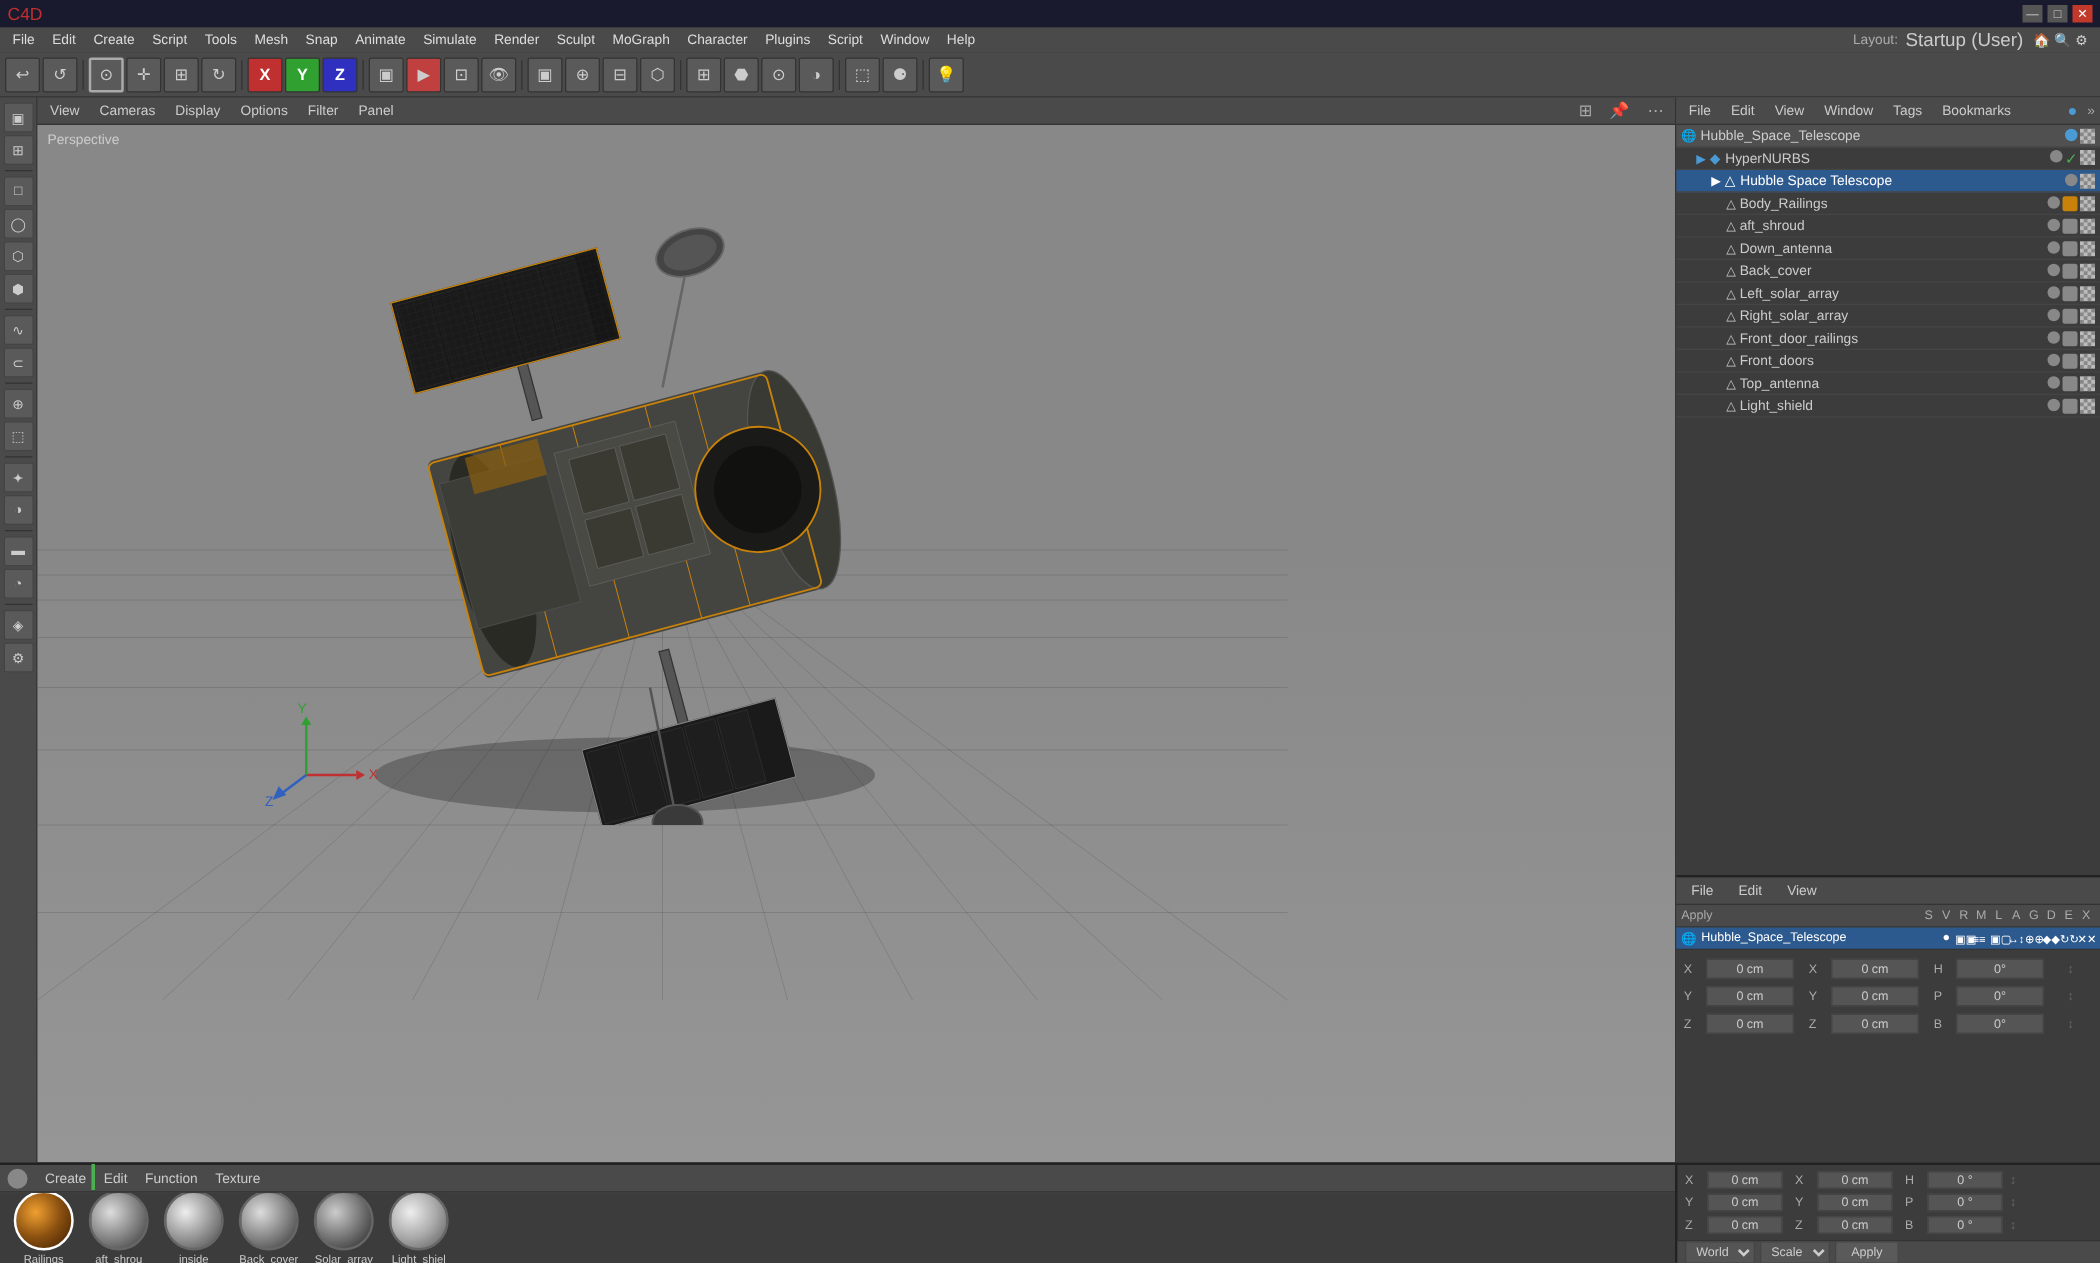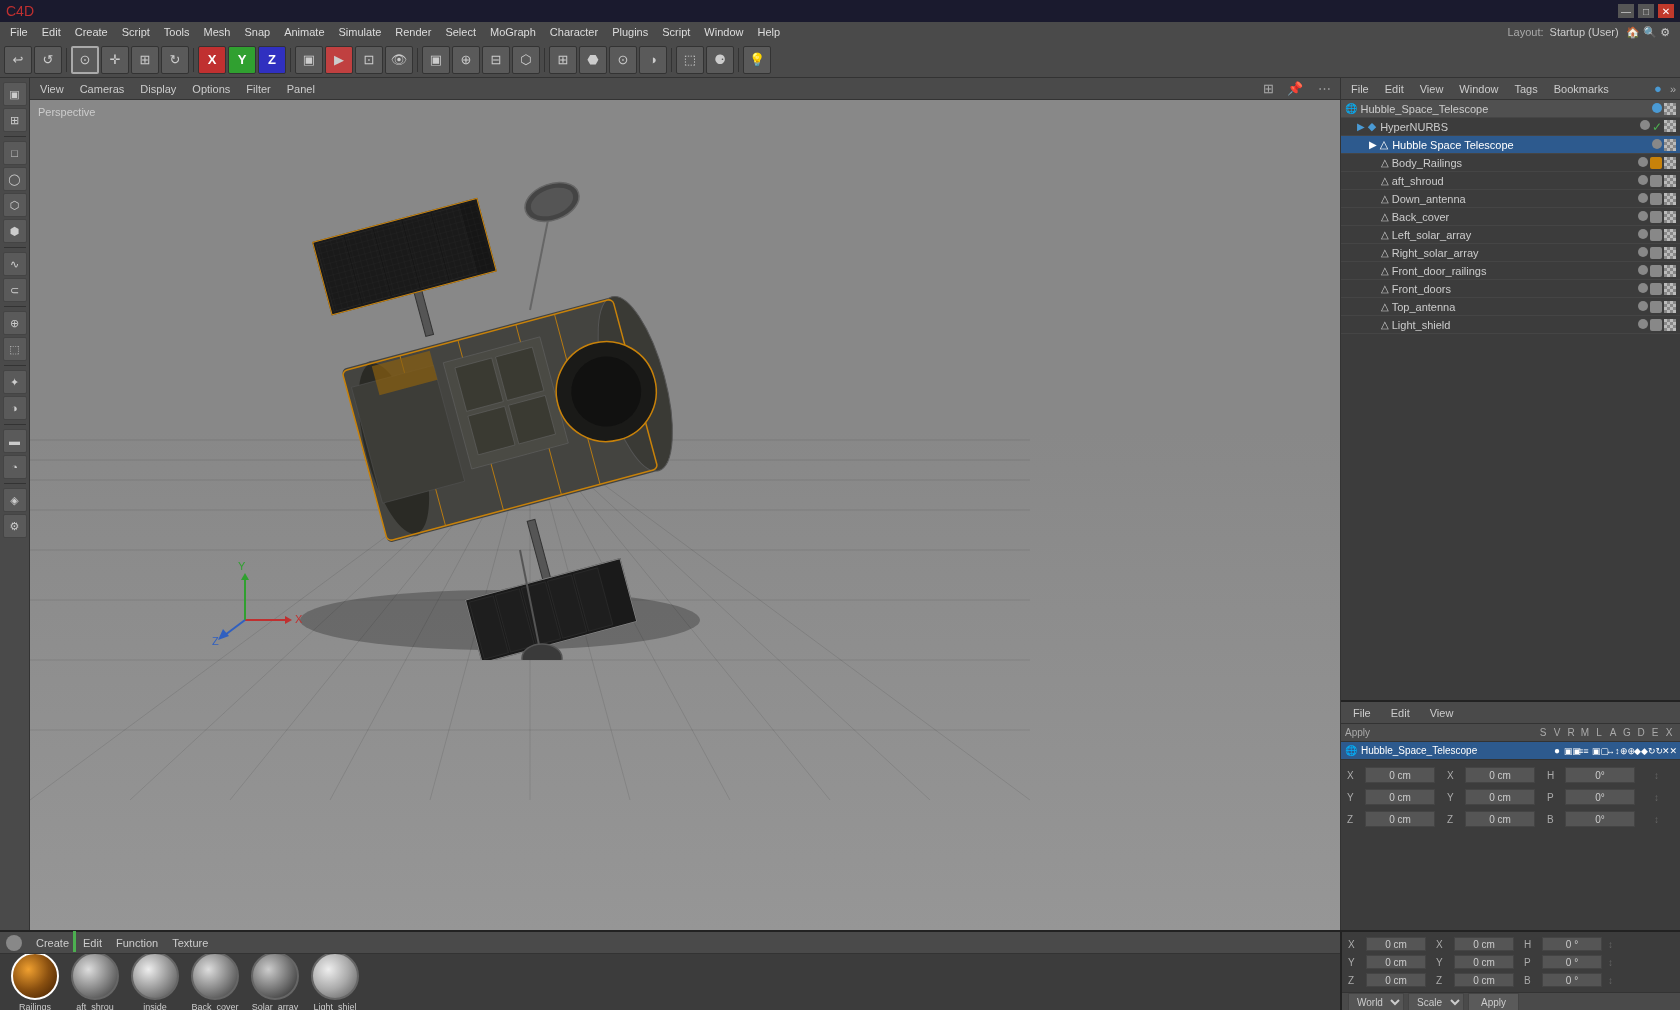--- a/index.html
+++ b/index.html
@@ -203,30 +203,30 @@
   <span class="menu-item">File</span>
   <span class="menu-item">Edit</span>
   <span class="menu-item">Create</span>
   <span class="menu-item">Script</span>
   <span class="menu-item">Tools</span>
   <span class="menu-item">Mesh</span>
   <span class="menu-item">Snap</span>
   <span class="menu-item">Animate</span>
   <span class="menu-item">Simulate</span>
   <span class="menu-item">Render</span>
-  <span class="menu-item">Select</span>
+  <span class="menu-item">Sculpt</span>
   <span class="menu-item">MoGraph</span>
   <span class="menu-item">Character</span>
   <span class="menu-item">Plugins</span>
   <span class="menu-item">Script</span>
   <span class="menu-item">Window</span>
   <span class="menu-item">Help</span>
   <div style="flex:1"></div>
   <span style="color:#aaa; font-size:11px; margin-right:4px;">Layout:</span>
-  <span style="color:#ccc; font-size:11px;">Startup (User)</span>
+  <span style="color:#ccc; font-size:15px;">Startup (User)</span>
   <span style="margin: 0 6px;">🏠 🔍 ⚙</span>
 </div>
 
 <div id="toolbar">
 
   <div class="tb-btn">↩</div>
   <div class="tb-btn">↺</div>
   <div class="tb-separator"></div>
 
   <div class="tb-btn" style="border:2px solid #aaa;">⊙</div>

